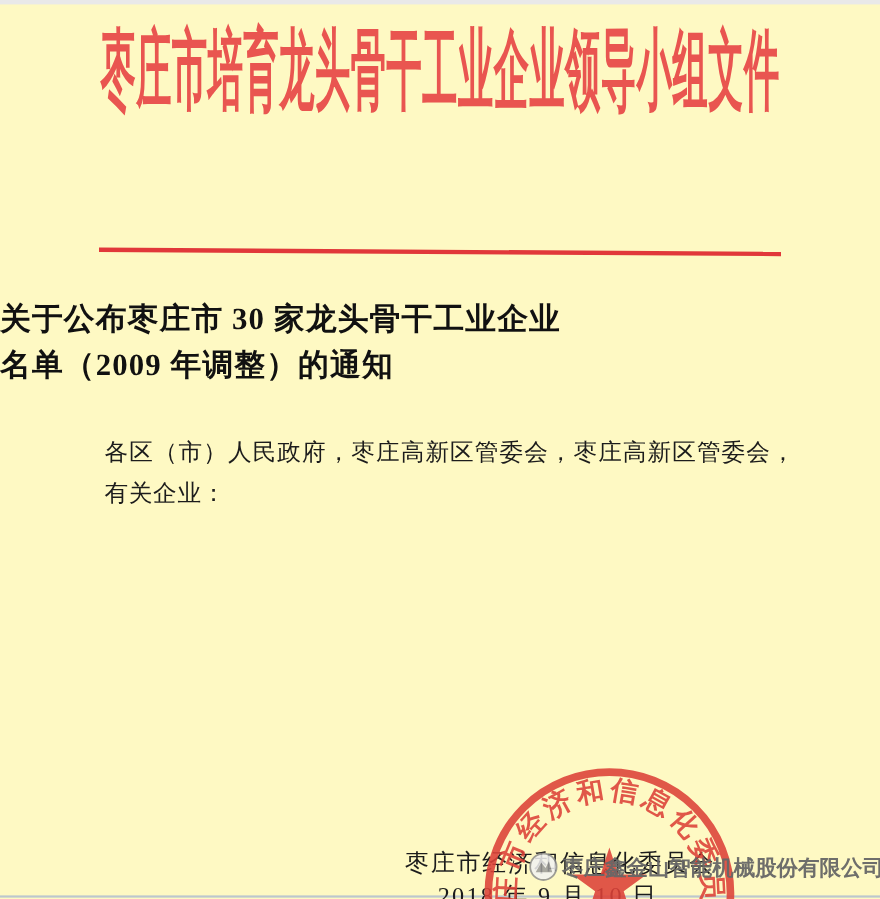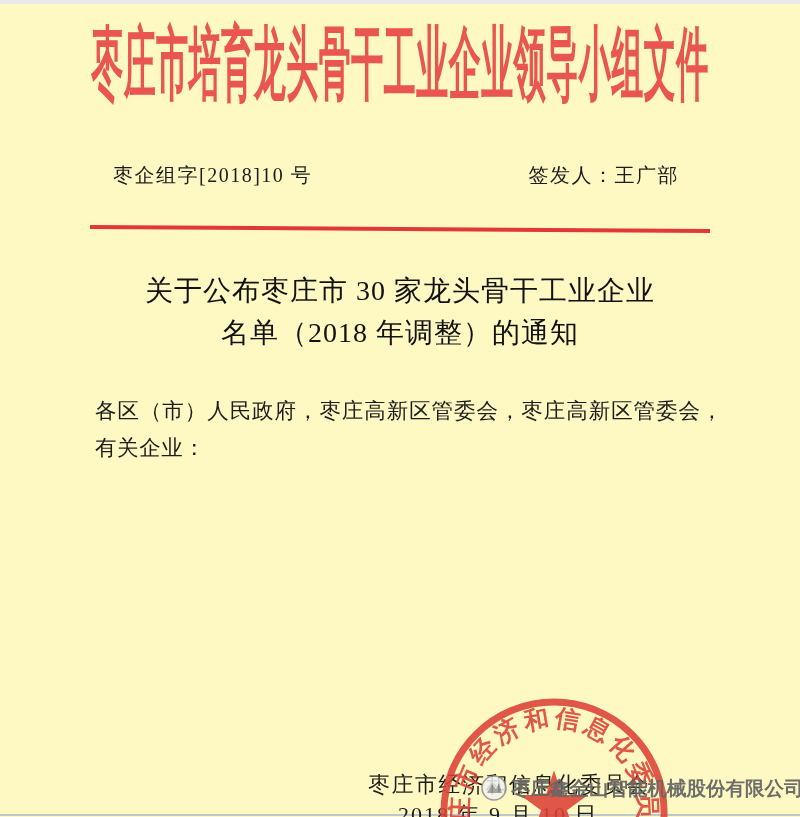--- a/index.html
+++ b/index.html
@@ -19,21 +19,21 @@
     position:absolute; top:158px; left:113px; right:121px;
     display:flex; justify-content:space-between;
     font-size:20px; letter-spacing:1.5px; white-space:nowrap;
   }
   .red-rule {
     position:absolute; top:223px; left:90px; width:620px; height:4px;
     background:#e1383a; transform:rotate(0.35deg);
   }
   .doc-title {
     position:absolute; top:266px; left:0; width:100%;
-    text-align:center; font-size:28px; font-weight:normal; color:#111;
+    font-size:28px; font-weight:bold; color:#111;
     line-height:42px; letter-spacing:1px;
   }
   .body-text {
     position:absolute; top:389px; left:95px; width:628px;
     font-size:21.5px; line-height:36.8px; letter-spacing:0.6px;
     text-align:justify;
   }
   .body-text p { margin:0; }
   .indent { text-indent:2em; }
   .issuer {
@@ -59,30 +59,26 @@
     background:#bcc7ce; z-index:1;
   }
 </style>
 </head>
 <body>
 
 <div class="page">
 
   <div class="org-title">枣庄市培育龙头骨干工业企业领导小组文件</div>
 
-  <div class="doc-info">
-    <span>枣企组字[2018]10 号</span>
-    <span>签发人：王广部</span>
-  </div>
 
   <div class="red-rule"></div>
 
   <div class="doc-title">
     <div>关于公布枣庄市 30 家龙头骨干工业企业</div>
-    <div>名单（2018 年调整）的通知</div>
+    <div>名单（2009 年调整）的通知</div>
   </div>
 
   <div class="body-text">
     <p>各区（市）人民政府，枣庄高新区管委会，枣庄高新区管委会，有关企业：</p>
   </div>
 
   <div class="issuer">枣庄市经济和信息化委员会</div>
 
   <svg class="seal" viewBox="0 0 240 240">
     <circle cx="120" cy="118" r="111" fill="none" stroke="#dd4138" stroke-width="7"></circle>

